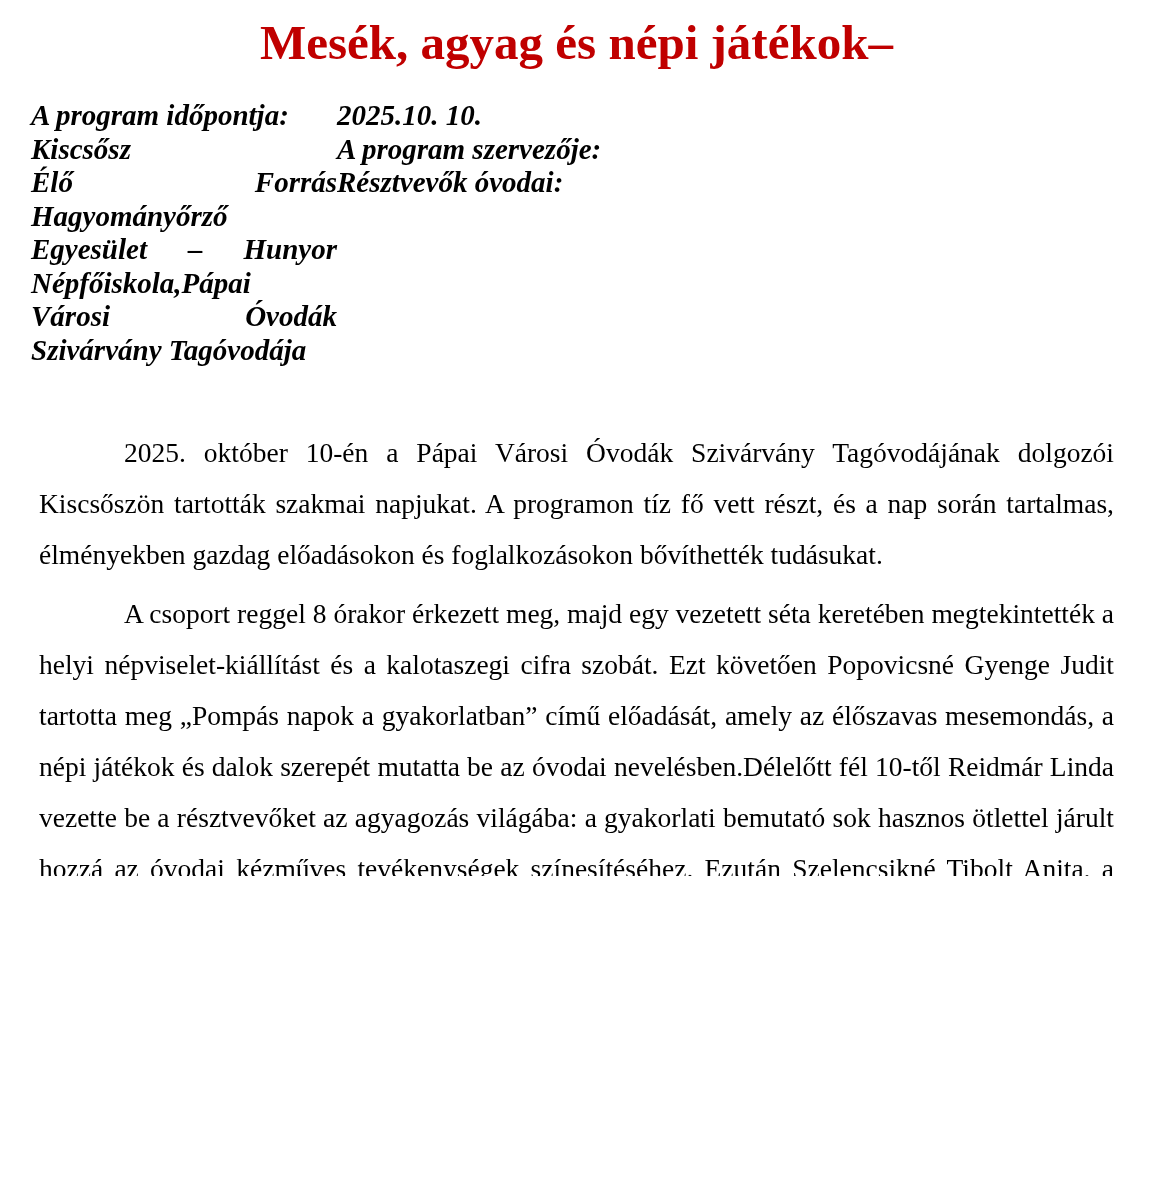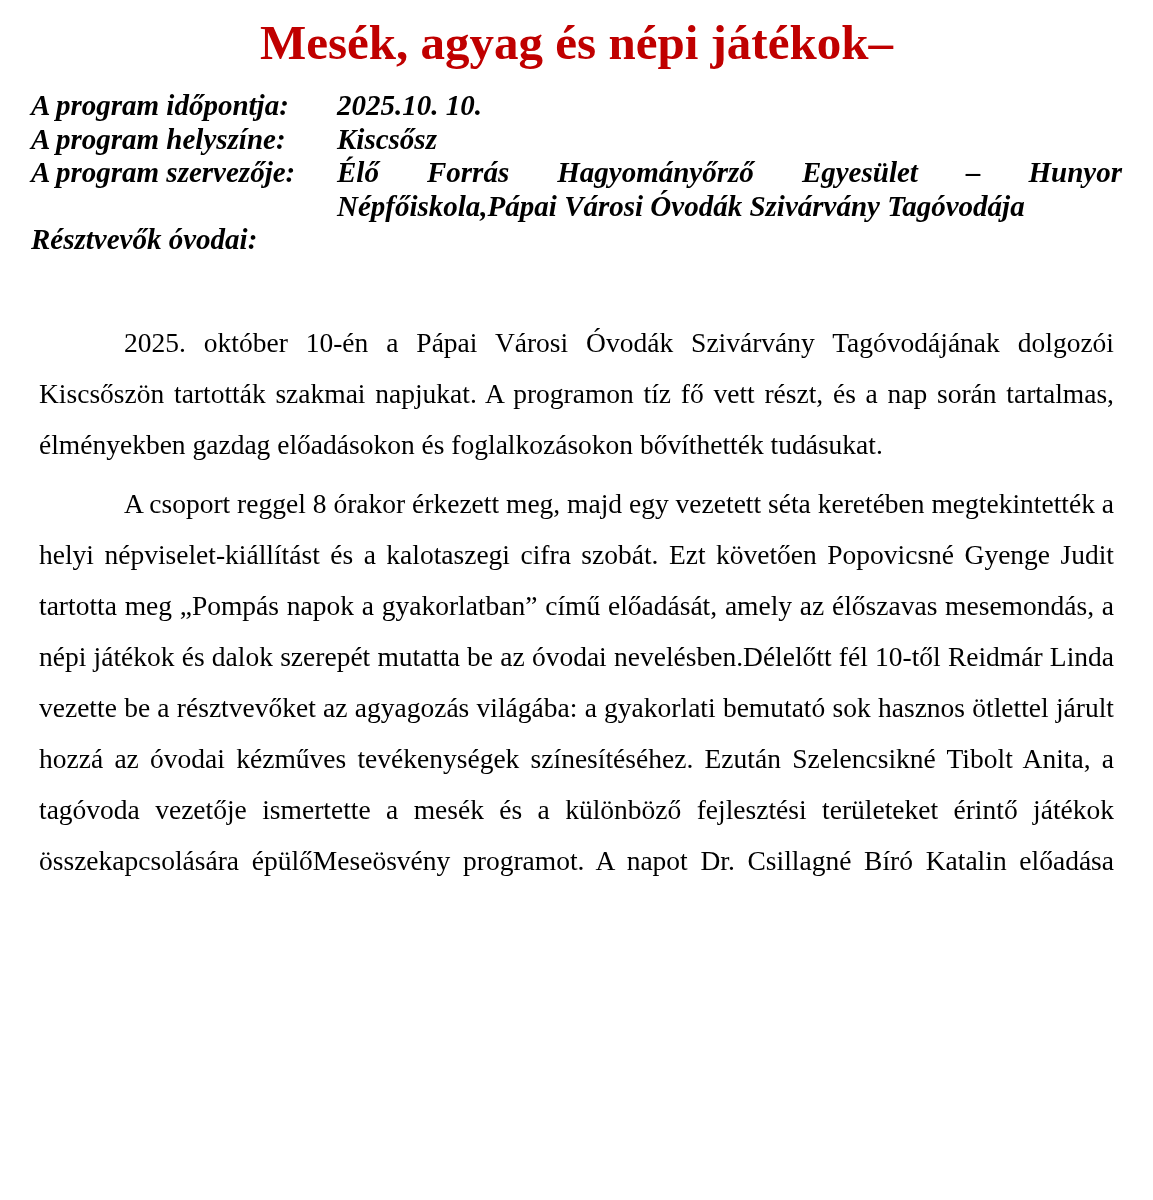--- a/index.html
+++ b/index.html
@@ -20,21 +20,21 @@
   }
   .doc-title {
     text-align: center;
     font-weight: bold;
     font-size: 49px;
     line-height: 58px;
     color: #c00000;
   }
   .doc-title .title-line { display: block; }
   .meta {
-    margin-top: 17px;
+    margin-top: 27px;
     display: grid;
     grid-template-columns: 306px 1fr;
     font-weight: bold;
     font-style: italic;
     font-size: 29px;
     line-height: 33.5px;
     column-gap: 0;
   }
   .meta .meta-label { white-space: nowrap; }
   .meta .meta-value { }
@@ -56,21 +56,20 @@
 <div class="page">
 
   <h1 class="doc-title" style="color: rgb(192, 0, 0);">
     <span class="title-line">Mesék, agyag és népi játékok–</span>
   </h1>
 
   <div class="meta">
     <div class="meta-label">A program időpontja:</div>
     <div class="meta-value">2025.10. 10.</div>
 
-    <div class="meta-label">A program helyszíne:</div>
     <div class="meta-value">Kiscsősz</div>
 
     <div class="meta-label">A program szervezője:</div>
     <div class="meta-value justified">Élő Forrás Hagyományőrző Egyesület – Hunyor Népfőiskola,Pápai Városi Óvodák Szivárvány Tagóvodája</div>
 
     <div class="meta-label">Résztvevők óvodai:</div>
   </div>
 
   <div class="body-text">
     <p>2025. október 10-én a Pápai Városi Óvodák Szivárvány Tagóvodájának dolgozói Kiscsőszön tartották szakmai napjukat. A programon tíz fő vett részt, és a nap során tartalmas, élményekben gazdag előadásokon és foglalkozásokon bővíthették tudásukat.</p>

